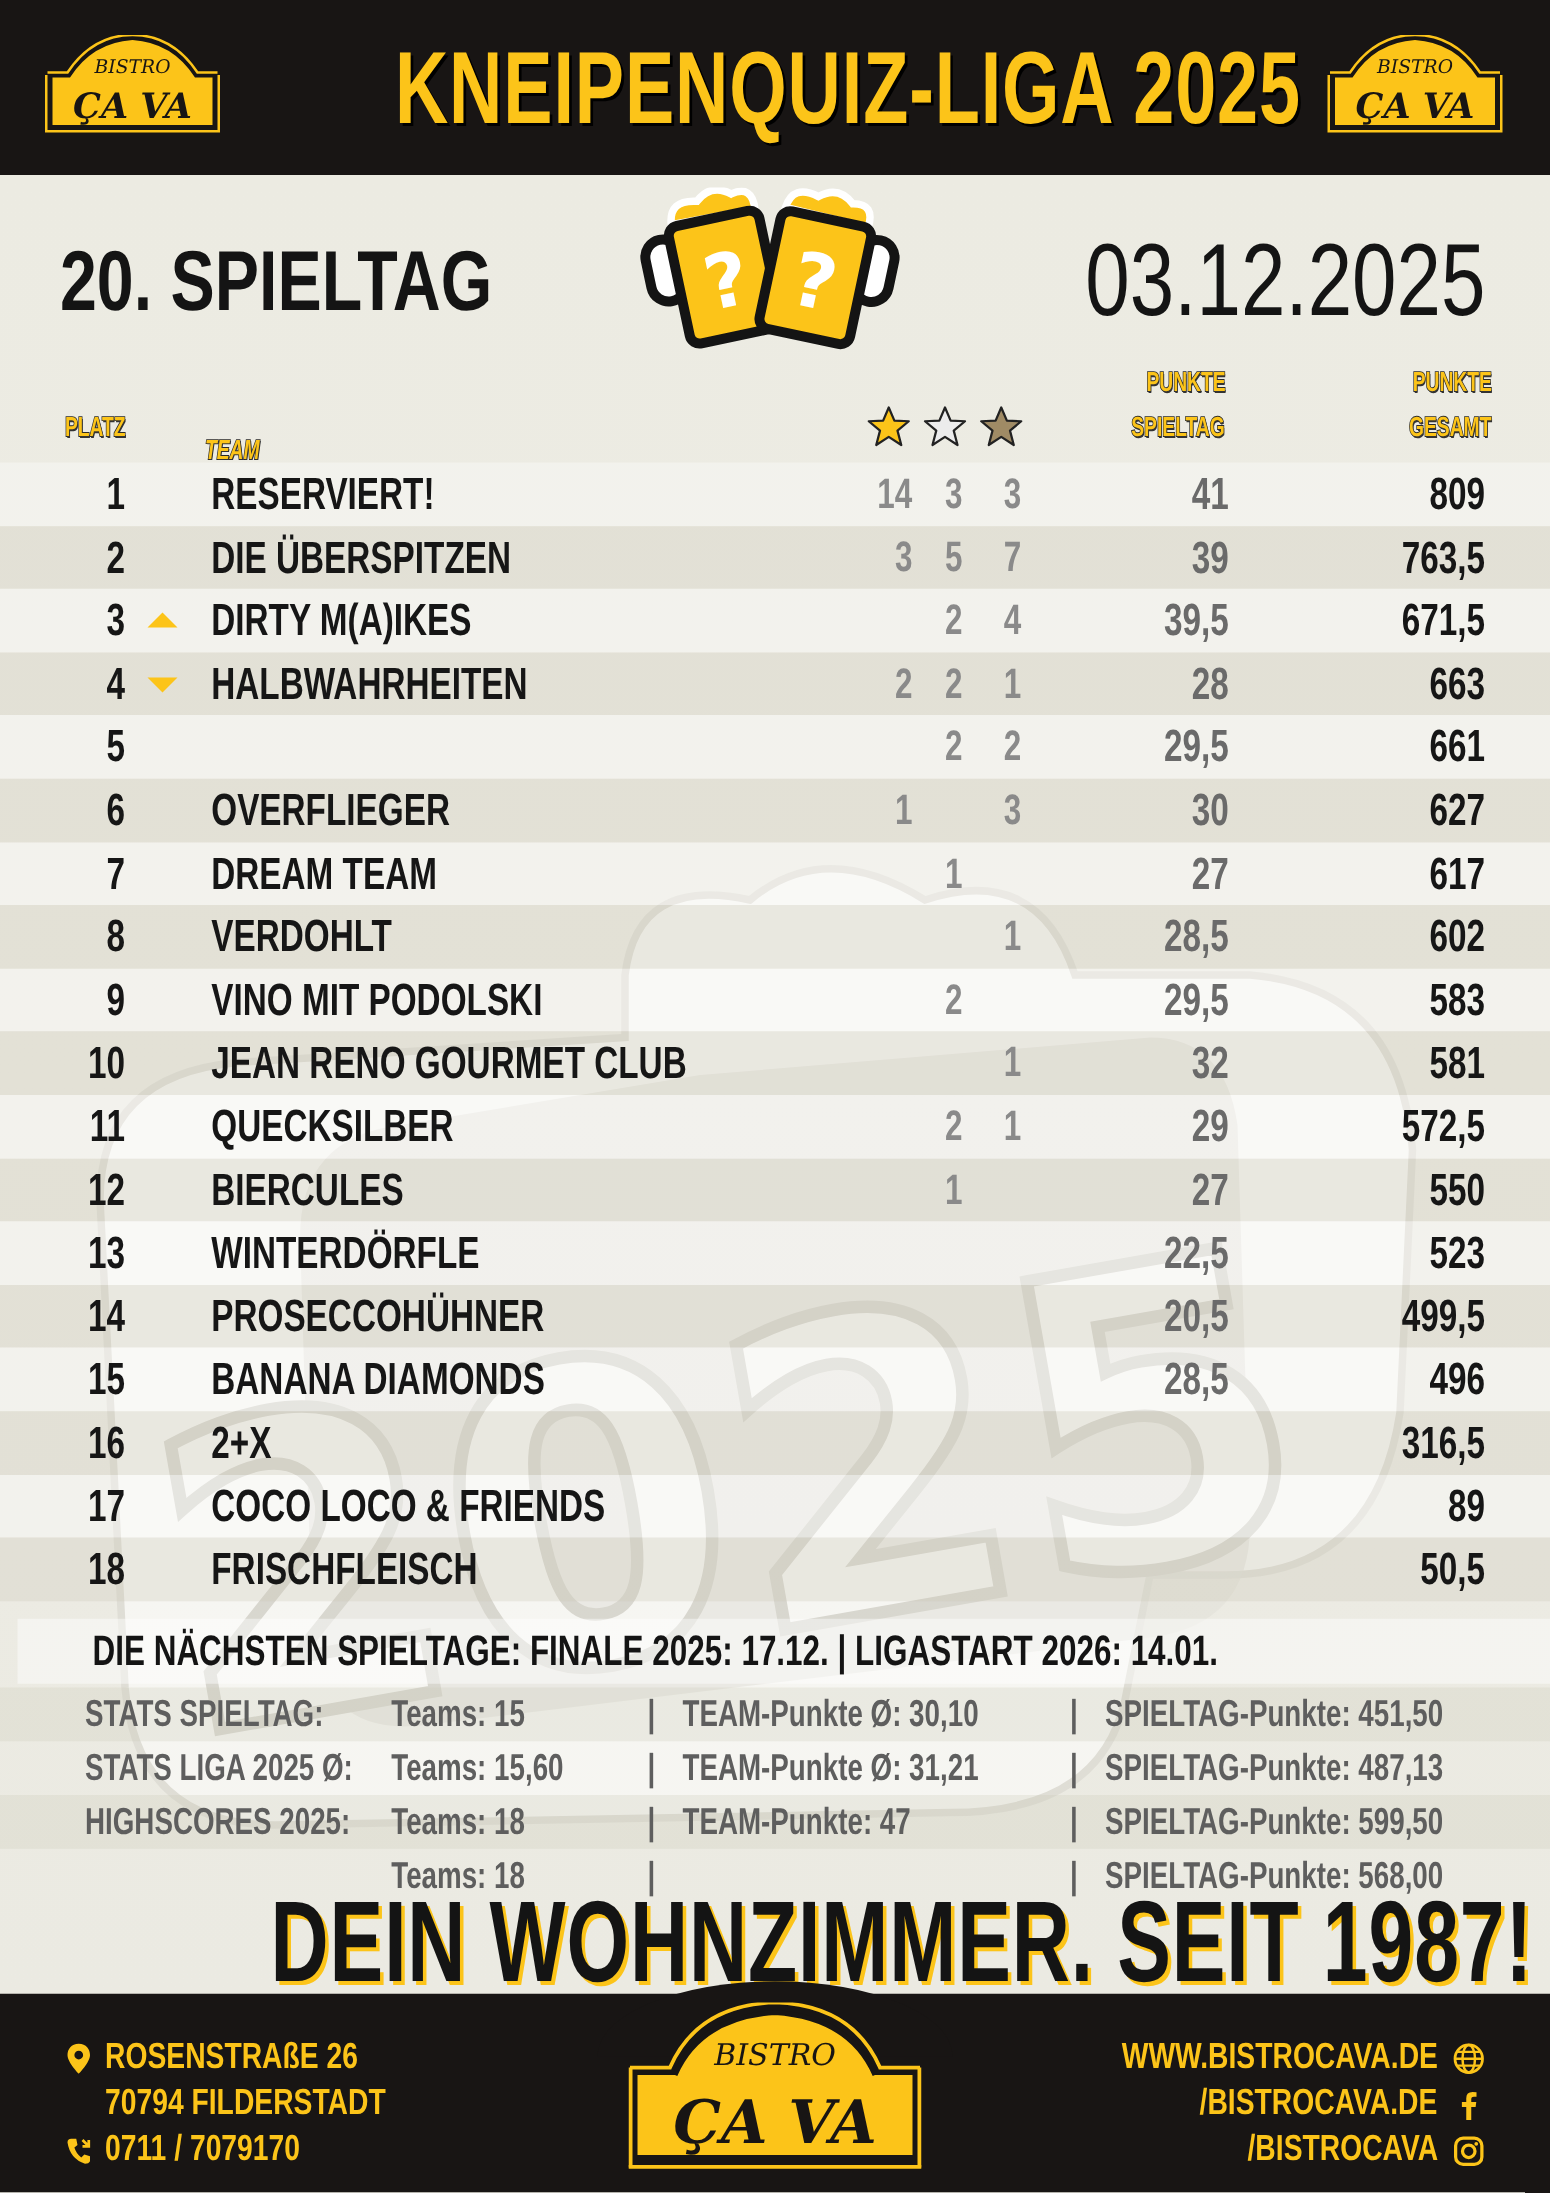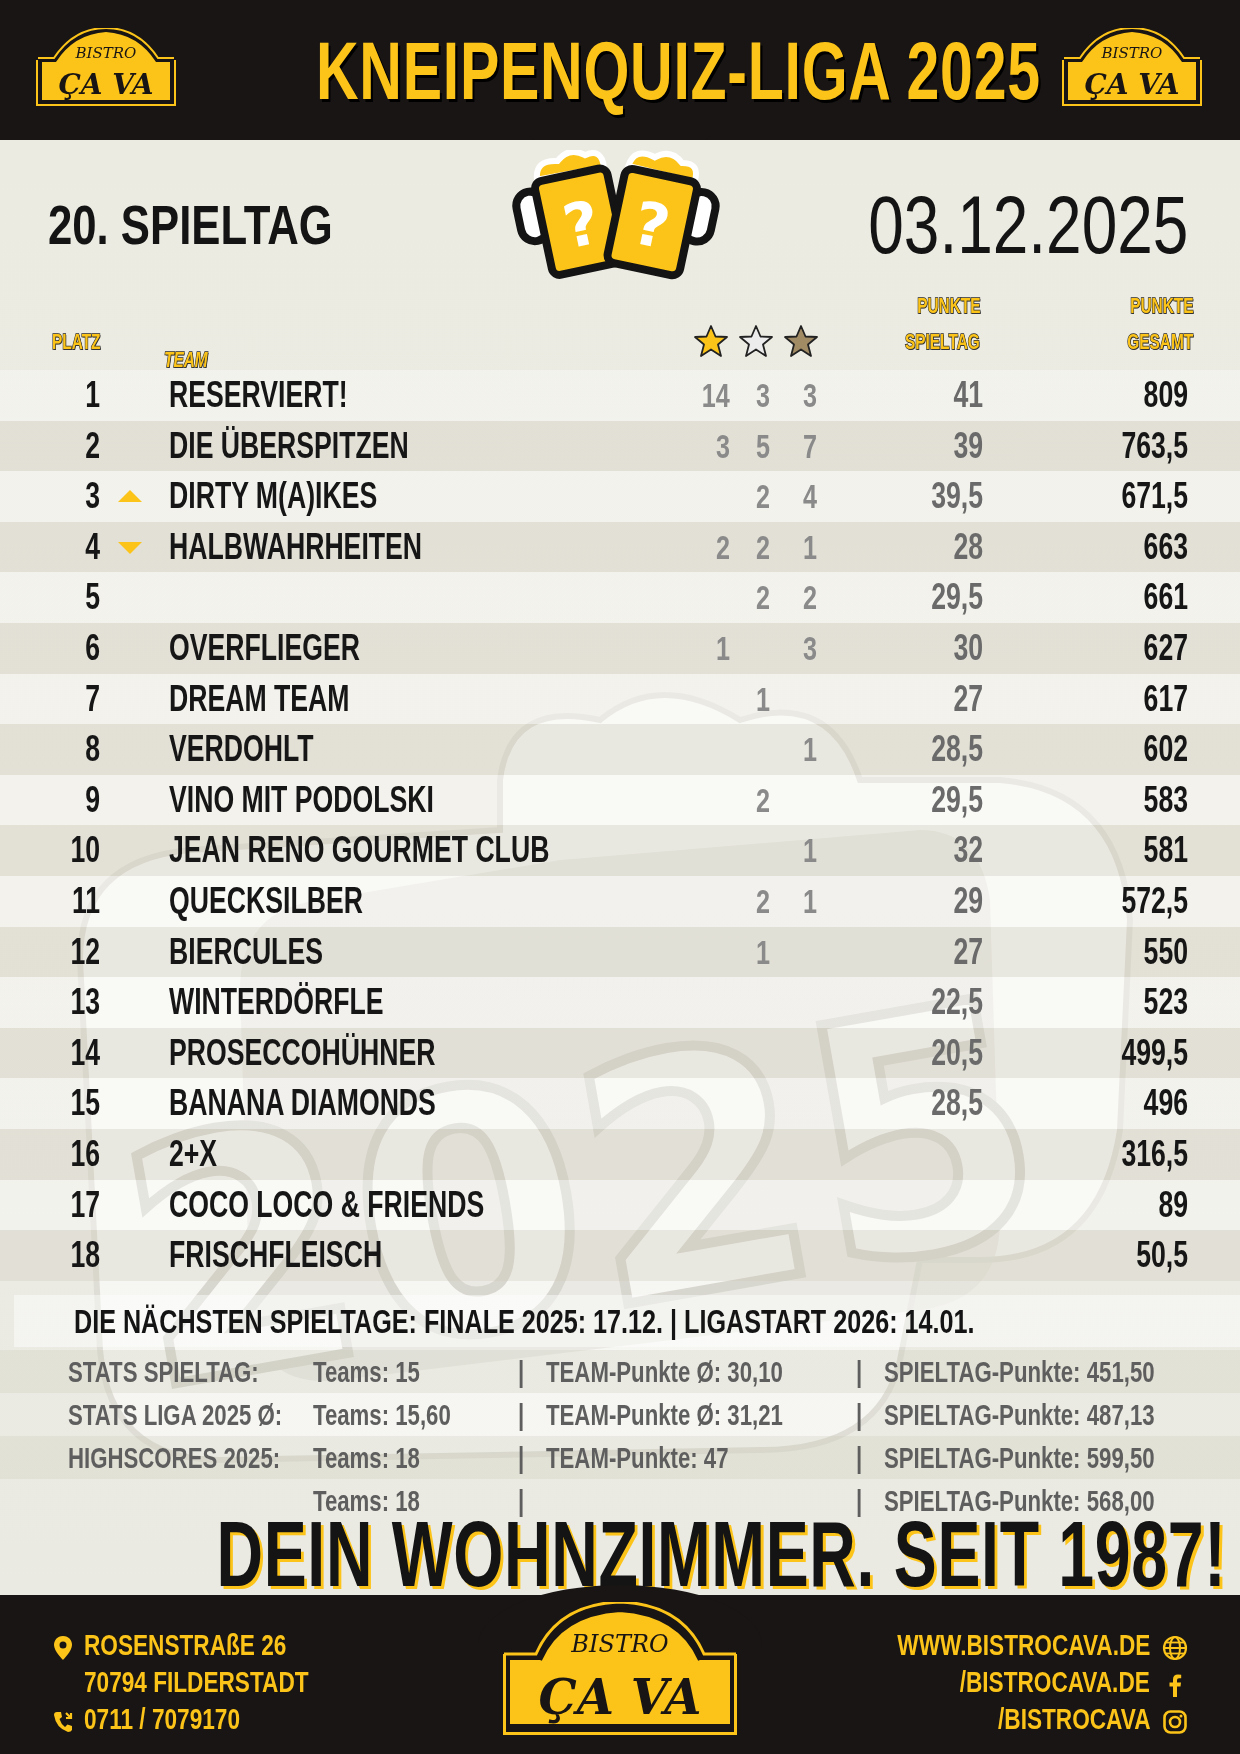--- a/index.html
+++ b/index.html
@@ -39,21 +39,21 @@
     background: linear-gradient(180deg, #ecebe2 0%, #edece4 50%, #ebeae2 100%);
     overflow: hidden;
   }
   .watermark {
     position: absolute; left: 40px; top: 520px; width: 1160px; height: 820px;
     opacity: 0.55;
   }
 
   .matchday {
     position: absolute; left: 48px; top: 180px; height: 90px;
-    font-size: 56px; font-weight: 700; color: #141414; line-height: 90px; white-space: nowrap;
+    font-size: 68px; font-weight: 700; color: #141414; line-height: 90px; white-space: nowrap;
   }
   .matchday span { display: inline-block; transform: scaleX(0.78); transform-origin: left center; }
   .date {
     position: absolute; right: 52px; top: 180px; height: 90px;
     font-size: 82px; font-weight: 400; color: #141414; line-height: 90px; white-space: nowrap;
   }
   .date span { display: inline-block; transform: scaleX(0.78); transform-origin: right center; }
 
   .mugs { position: absolute; left: 500px; top: 150px; width: 232px; height: 132px; }
 

